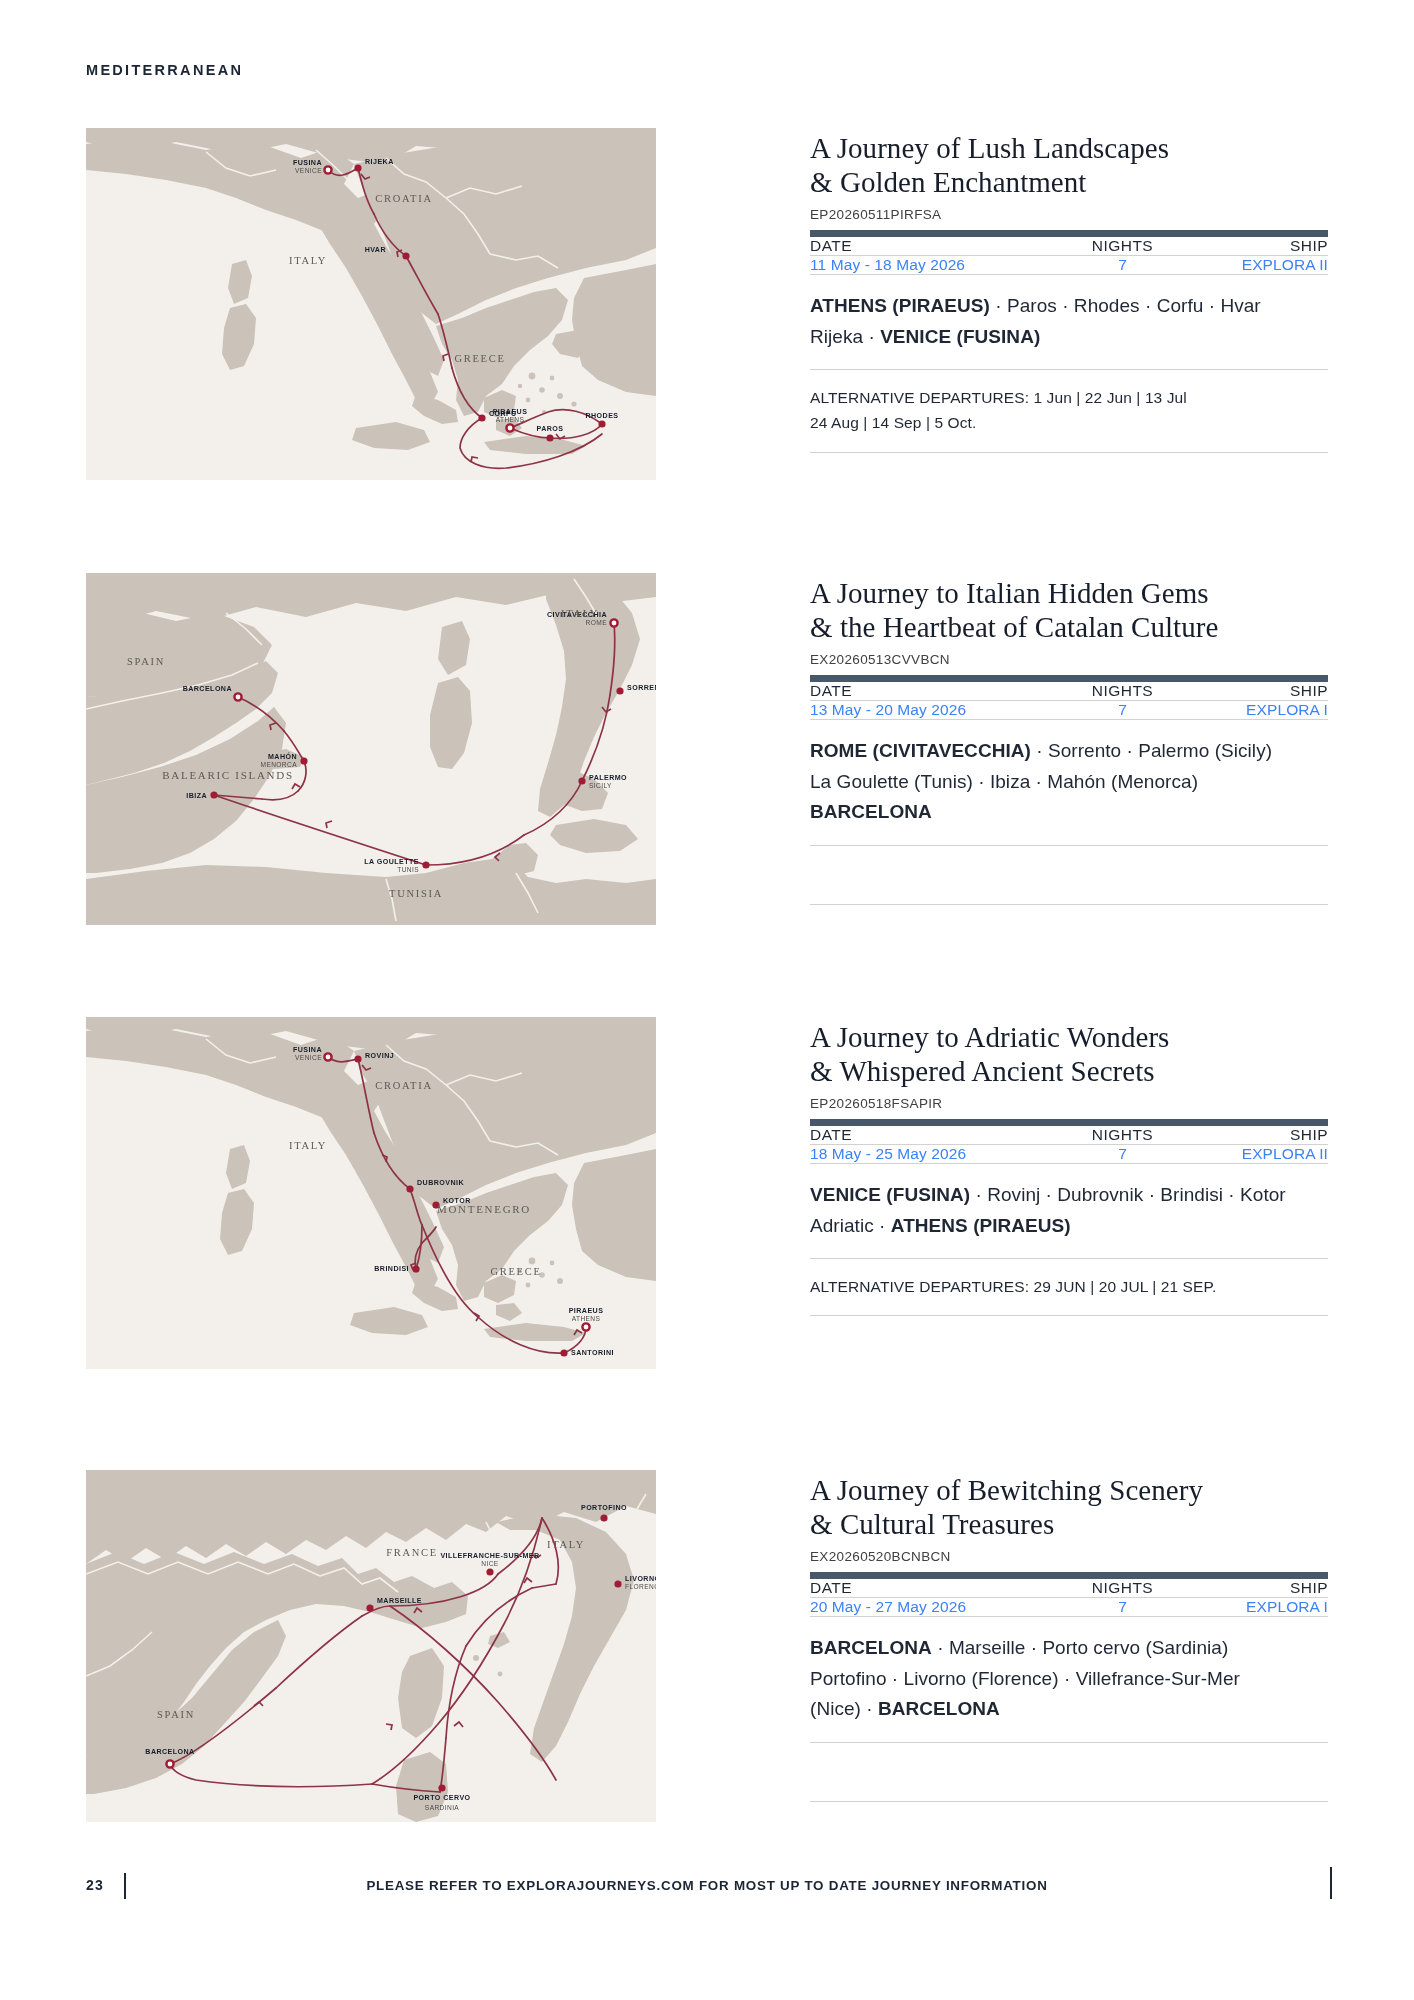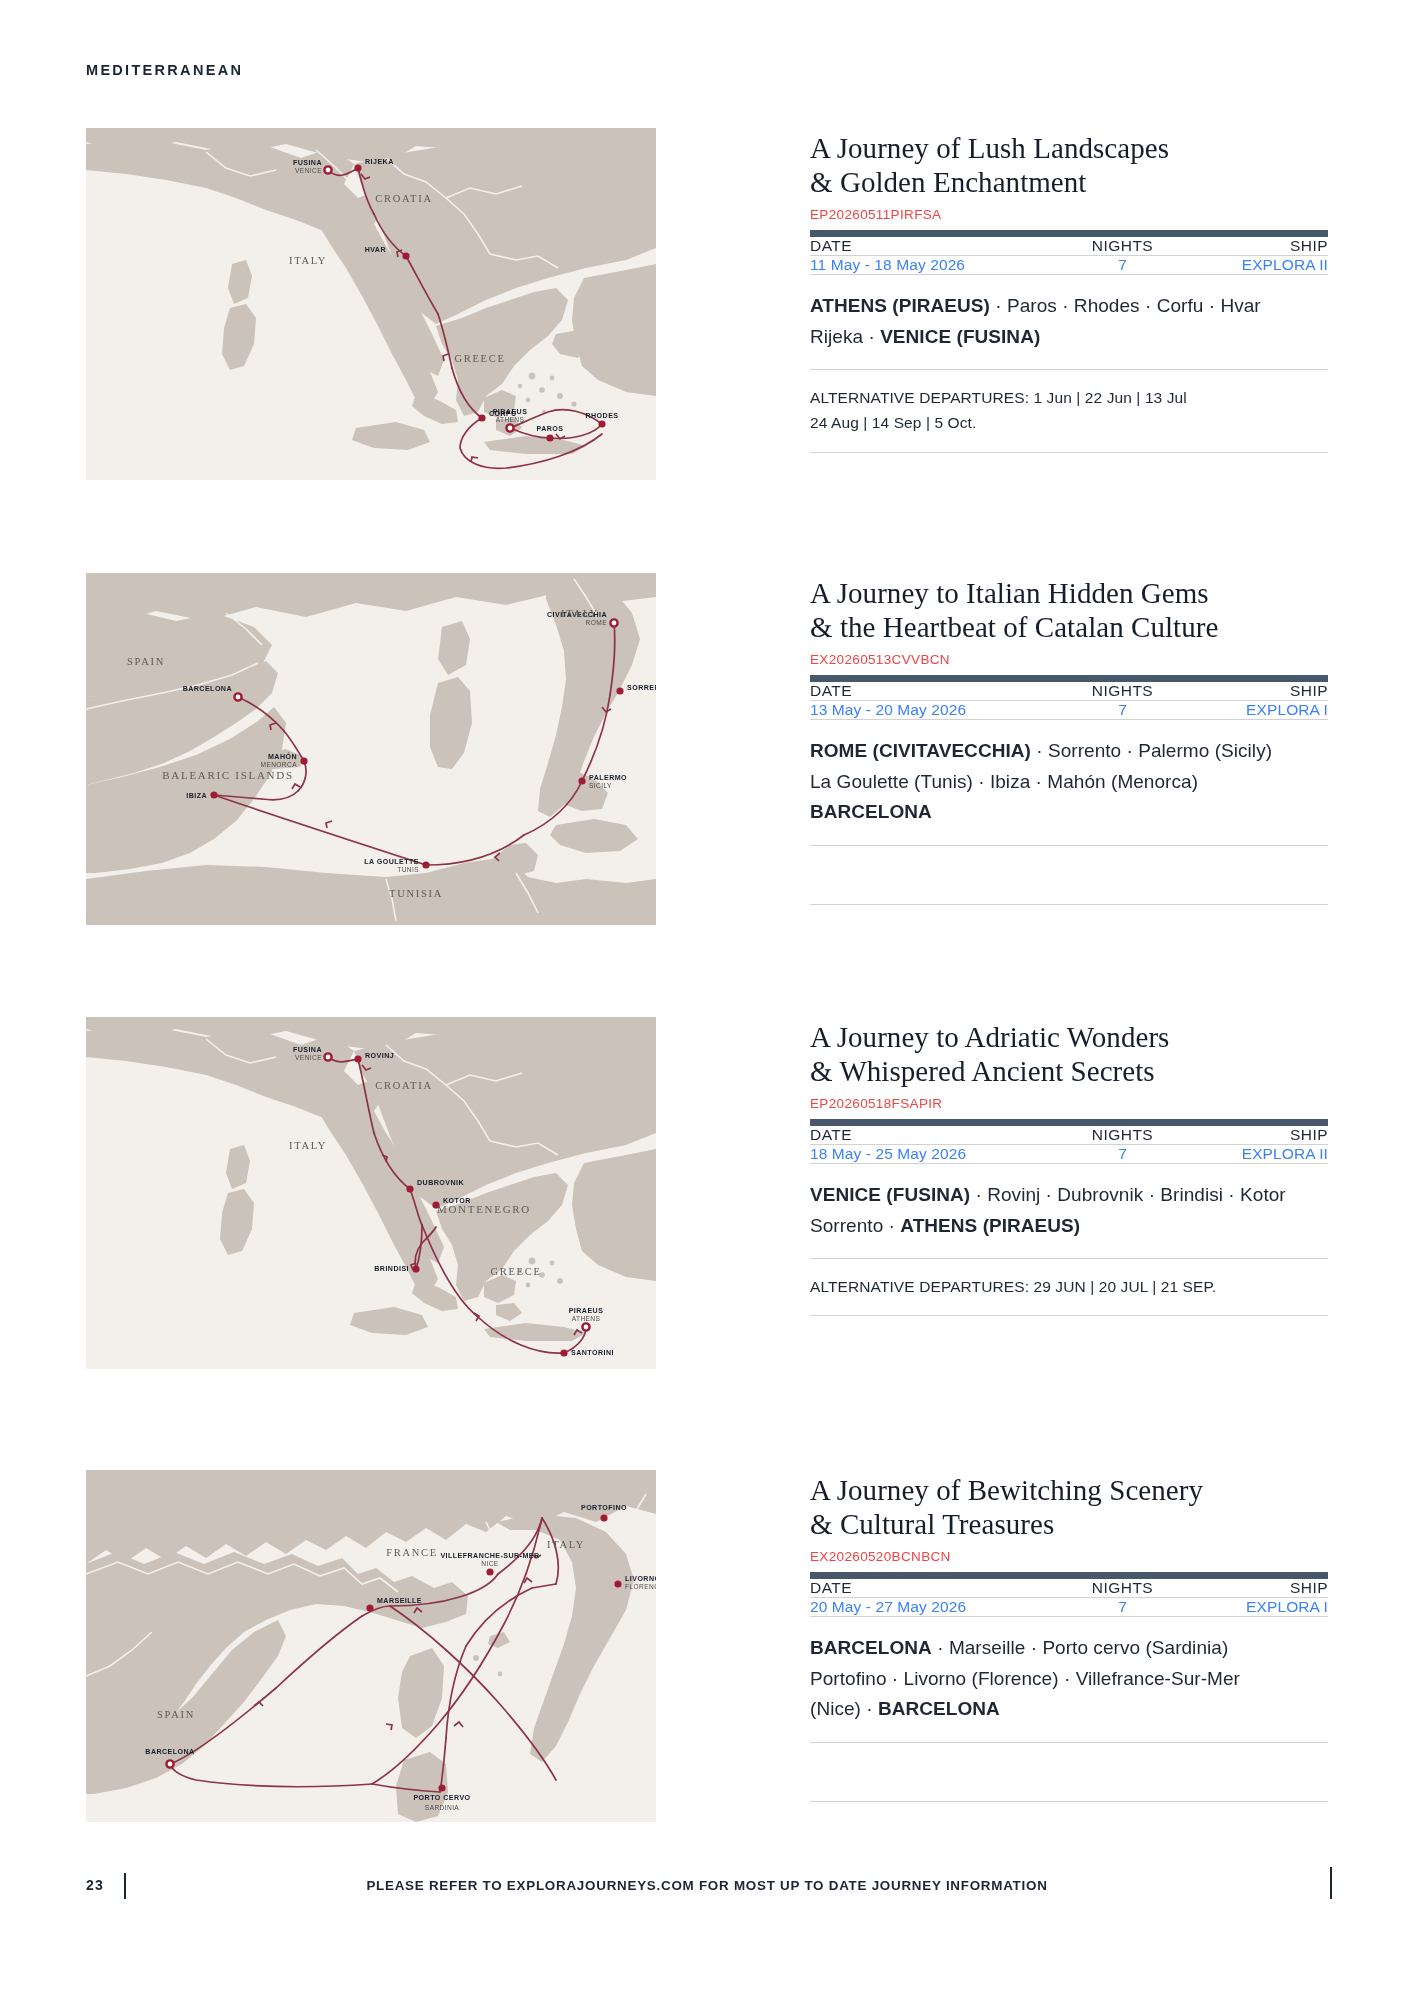--- a/index.html
+++ b/index.html
@@ -70,21 +70,21 @@
     color: #161d2b;
     font-weight: 400;
     letter-spacing: 0.05px;
     margin: 0;
   }
   .j-title .ln { display: block; }
   .j-code {
     margin-top: 7px;
     font-size: 13.5px;
     letter-spacing: 0.35px;
-    color: #ef4444;
+    color: #404040;
     font-family: "Liberation Sans", sans-serif;
   }
   .rule-thick {
     margin-top: 8px;
     height: 7px;
     background: #47586b;
     width: 100%;
   }
 
   table.j-table {
@@ -571,21 +571,21 @@
         </tr>
         <tr class="drow">
           <td>18 May - 25 May 2026</td>
           <td class="c-nights">7</td>
           <td class="c-ship">EXPLORA II</td>
         </tr>
       </tbody>
         </table>
       <div class="itinerary">
         <b>VENICE (FUSINA)</b><span> · Rovinj · Dubrovnik · Brindisi · Kotor</span><br>
-        <span>Sorrento · </span><b>ATHENS (PIRAEUS)</b>
+        <span>Adriatic · </span><b>ATHENS (PIRAEUS)</b>
       </div>
       <div class="alt">
         <span>ALTERNATIVE DEPARTURES: 29 JUN | 20 JUL | 21 SEP.</span>
       </div>
     </div>
   </div>
 
   <div class="journey j4">
 
     <div class="map-wrap">

